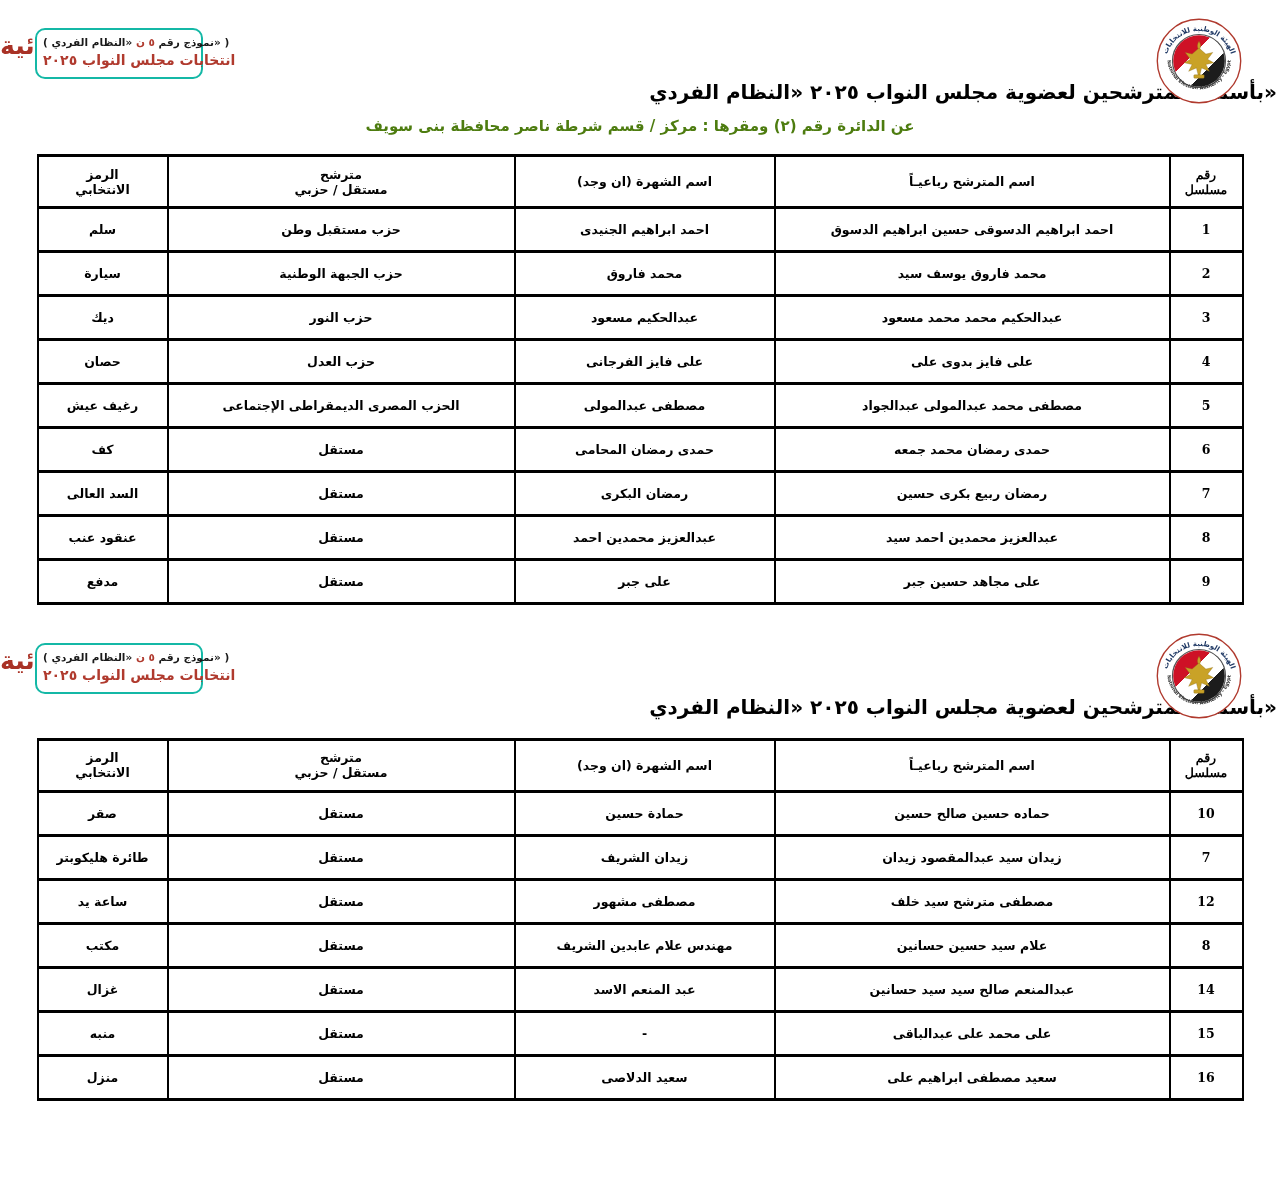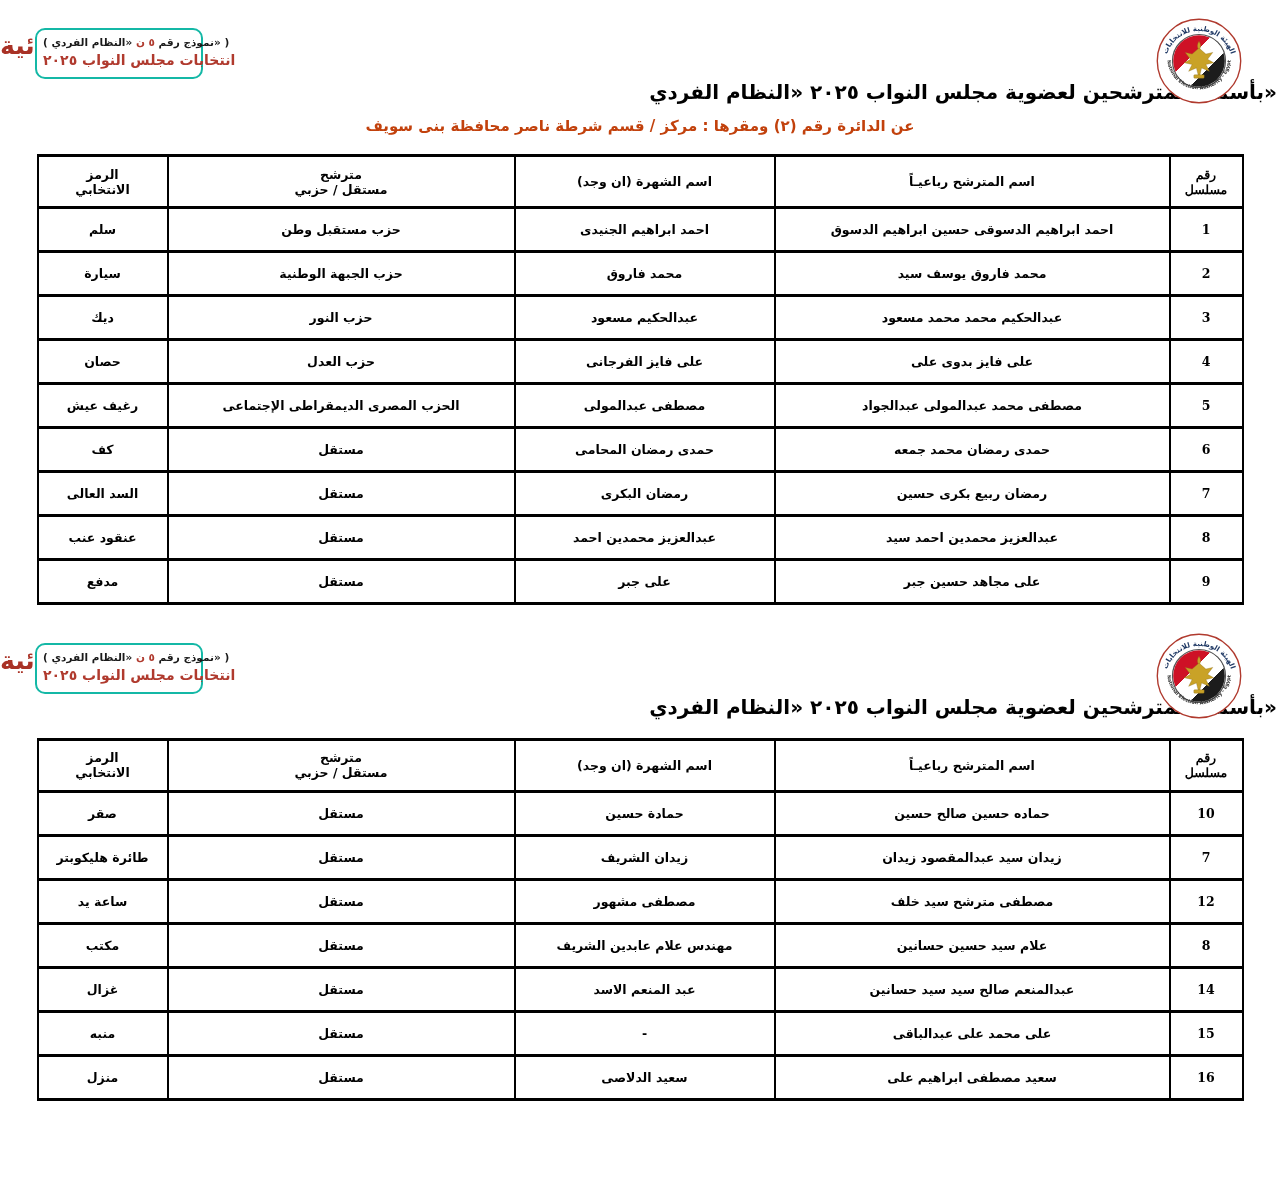--- a/index.html
+++ b/index.html
@@ -29,21 +29,21 @@
 
   .page-title{
     text-align:left;color:#a93226;font-size:25px;
     margin:4px 0 0;line-height:1.3;
   }
   .page-subtitle{
     text-align:right;color:#000;font-size:20px;
     margin:16px 3px 0;line-height:1.3;
   }
   .district-line{
-    text-align:center;color:#c2410c;font-size:15px;
+    text-align:center;color:#4d7c0f;font-size:15px;
     margin:12px 0 0;line-height:1.3;direction:rtl;
   }
   .district-line:empty{display:none;}
 
   table.cand{
     width:1155px;margin:18px auto 0;border-collapse:collapse;
     direction:rtl;table-layout:fixed;
   }
   table.cand th,table.cand td{
     border:2px solid #000;border-top-width:3px;border-bottom-width:3px;

